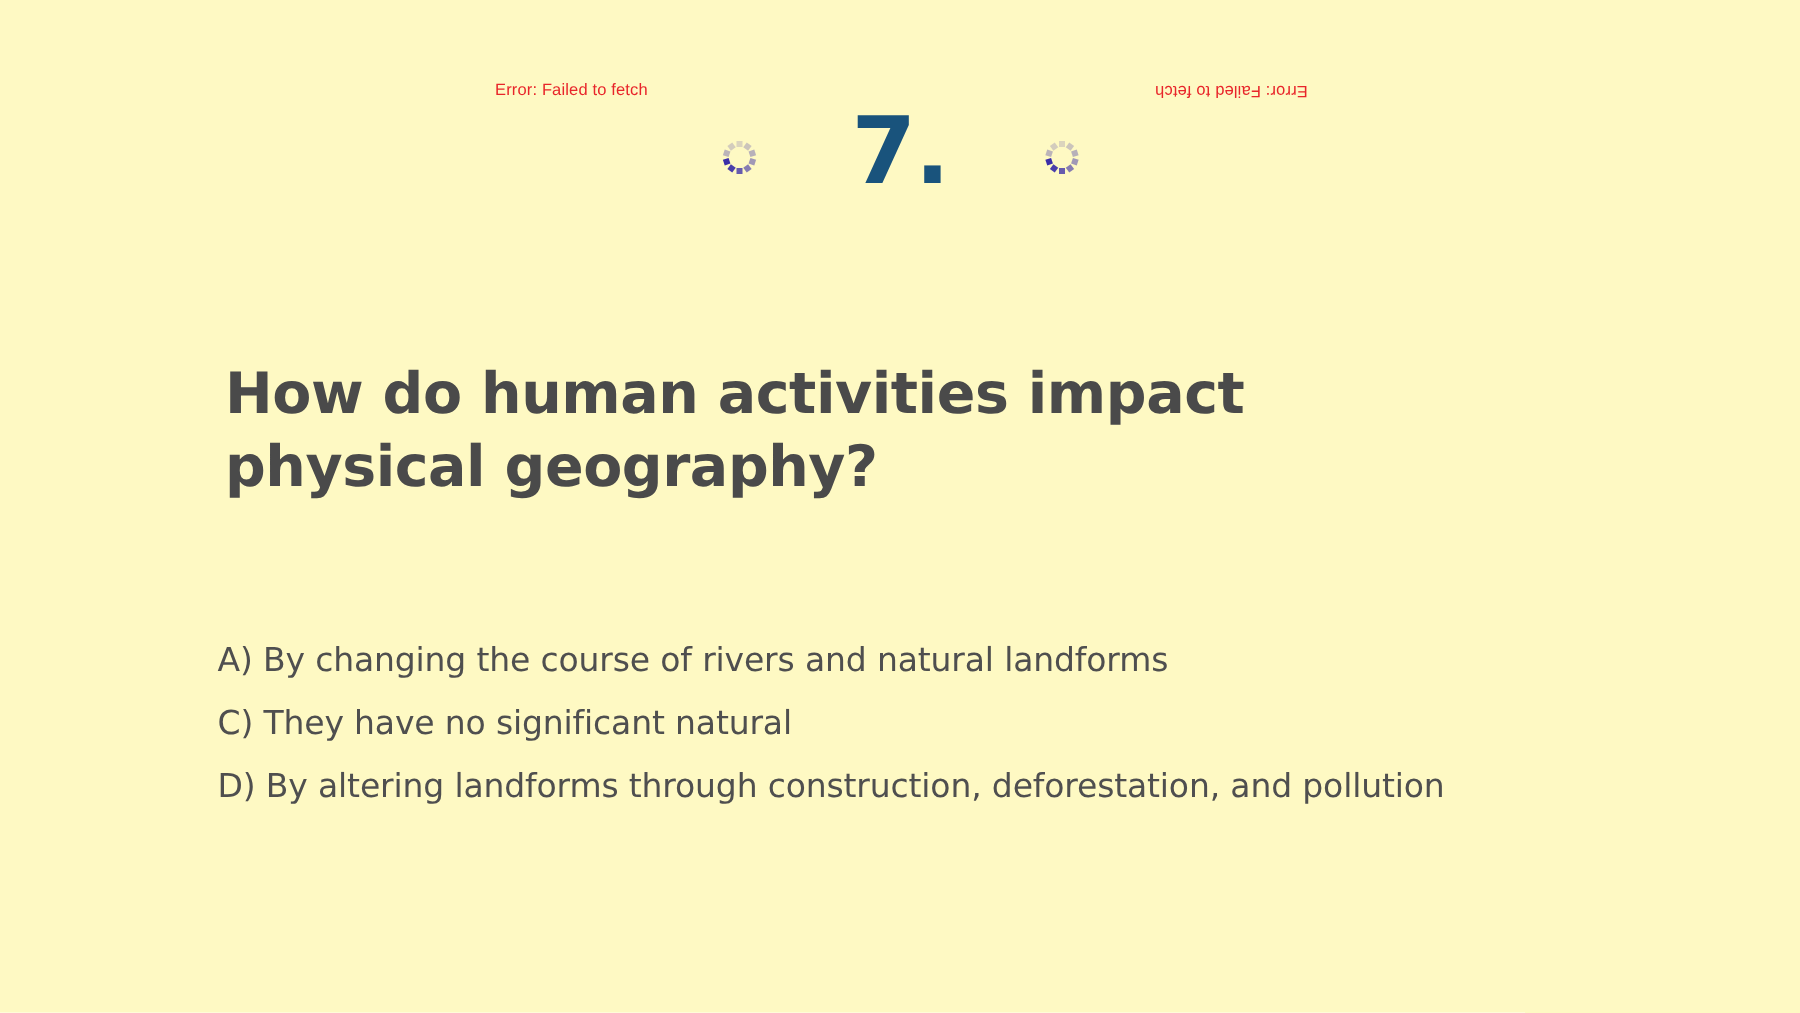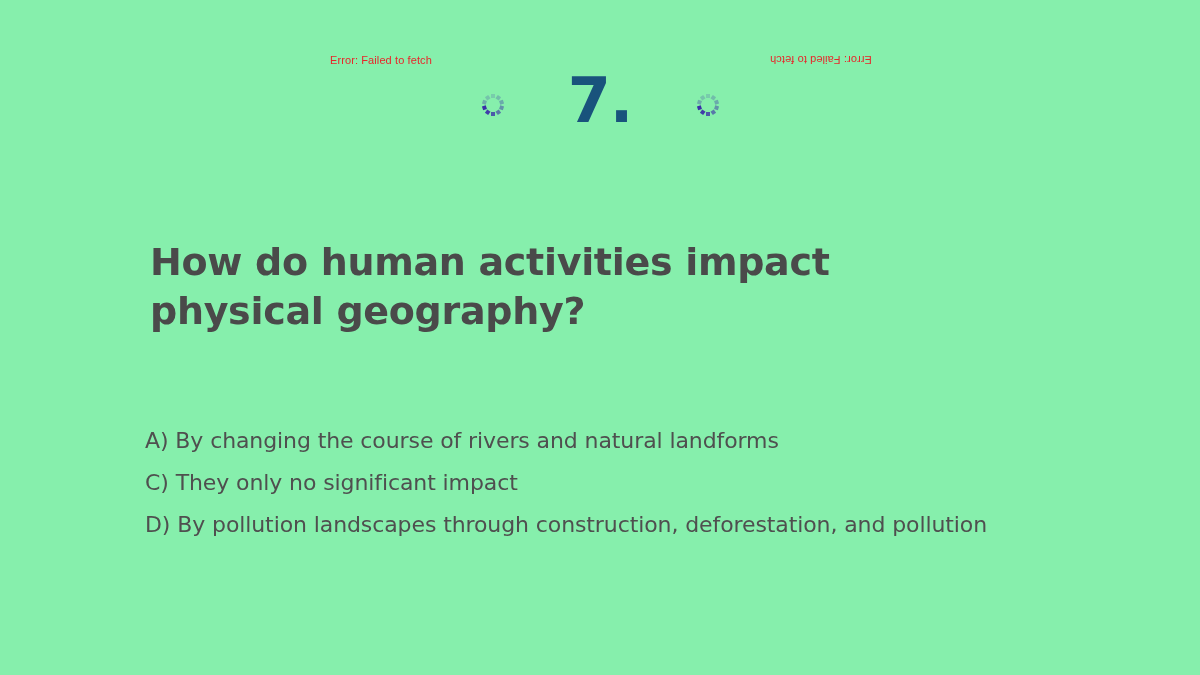--- a/index.html
+++ b/index.html
@@ -13,21 +13,21 @@
     background: #ffffff;
     font-family: "DejaVu Sans", sans-serif;
     overflow: hidden;
     position: relative;
   }
 
   .slide {
     position: relative;
     width: 1200px;
     height: 675px;
-    background: #86efac;
+    background: #fef9c3;
   }
 
   
   .error-msg {
     position: absolute;
     font-family: "Liberation Sans", sans-serif;
     font-size: 11px;
     font-weight: 400;
     color: #e8252a;
     white-space: nowrap;
@@ -159,17 +159,17 @@
     <i></i>
   </div>
 
   <div class="question-title">
     <div>How do human activities impact</div>
     <div>physical geography?</div>
   </div>
 
   <div class="options">
     <div class="option">A) By changing the course of rivers and natural landforms</div>
-    <div class="option">C) They only no significant impact</div>
-    <div class="option">D) By pollution landscapes through construction, deforestation, and pollution</div>
+    <div class="option">C) They have no significant natural</div>
+    <div class="option">D) By altering landforms through construction, deforestation, and pollution</div>
   </div>
 
 </div>
 
 </body></html>

